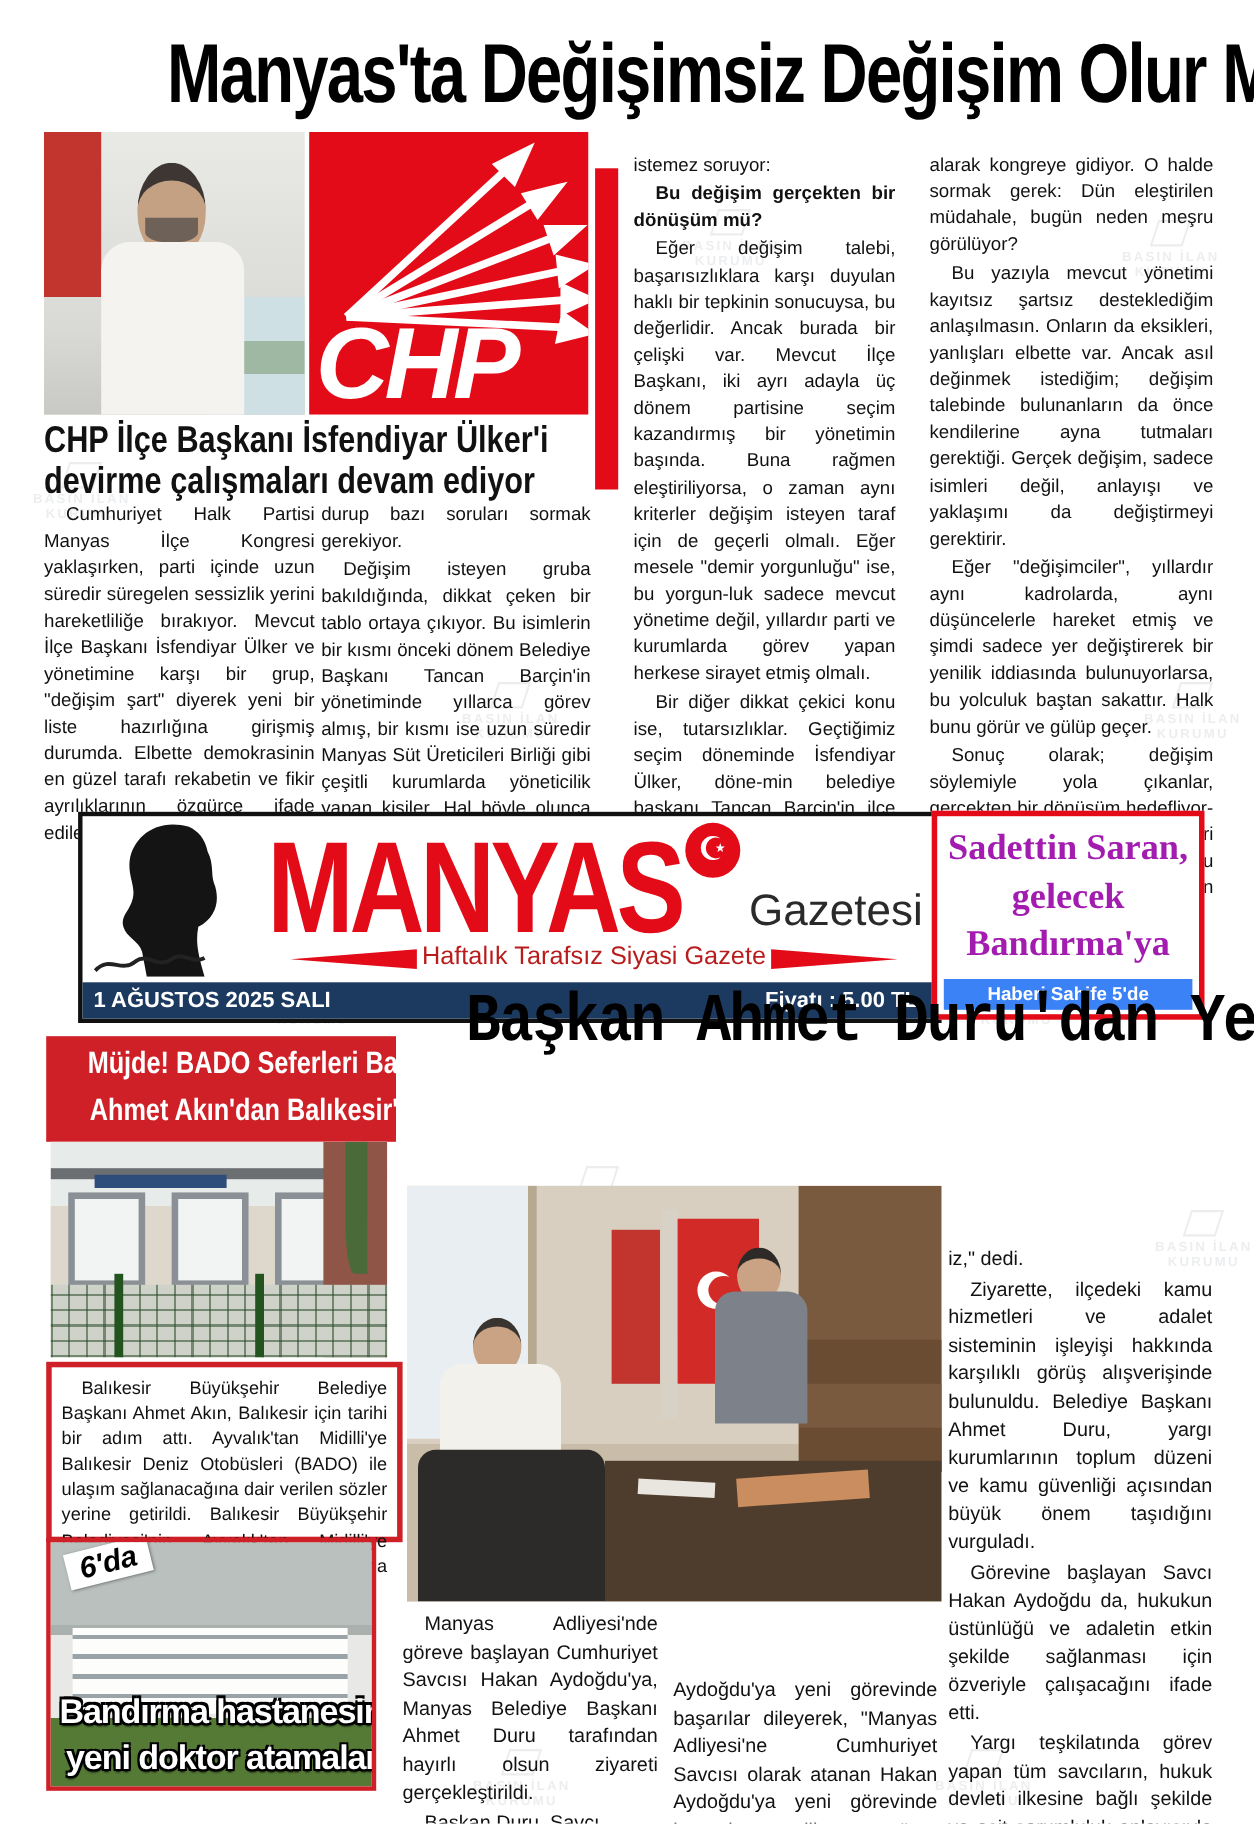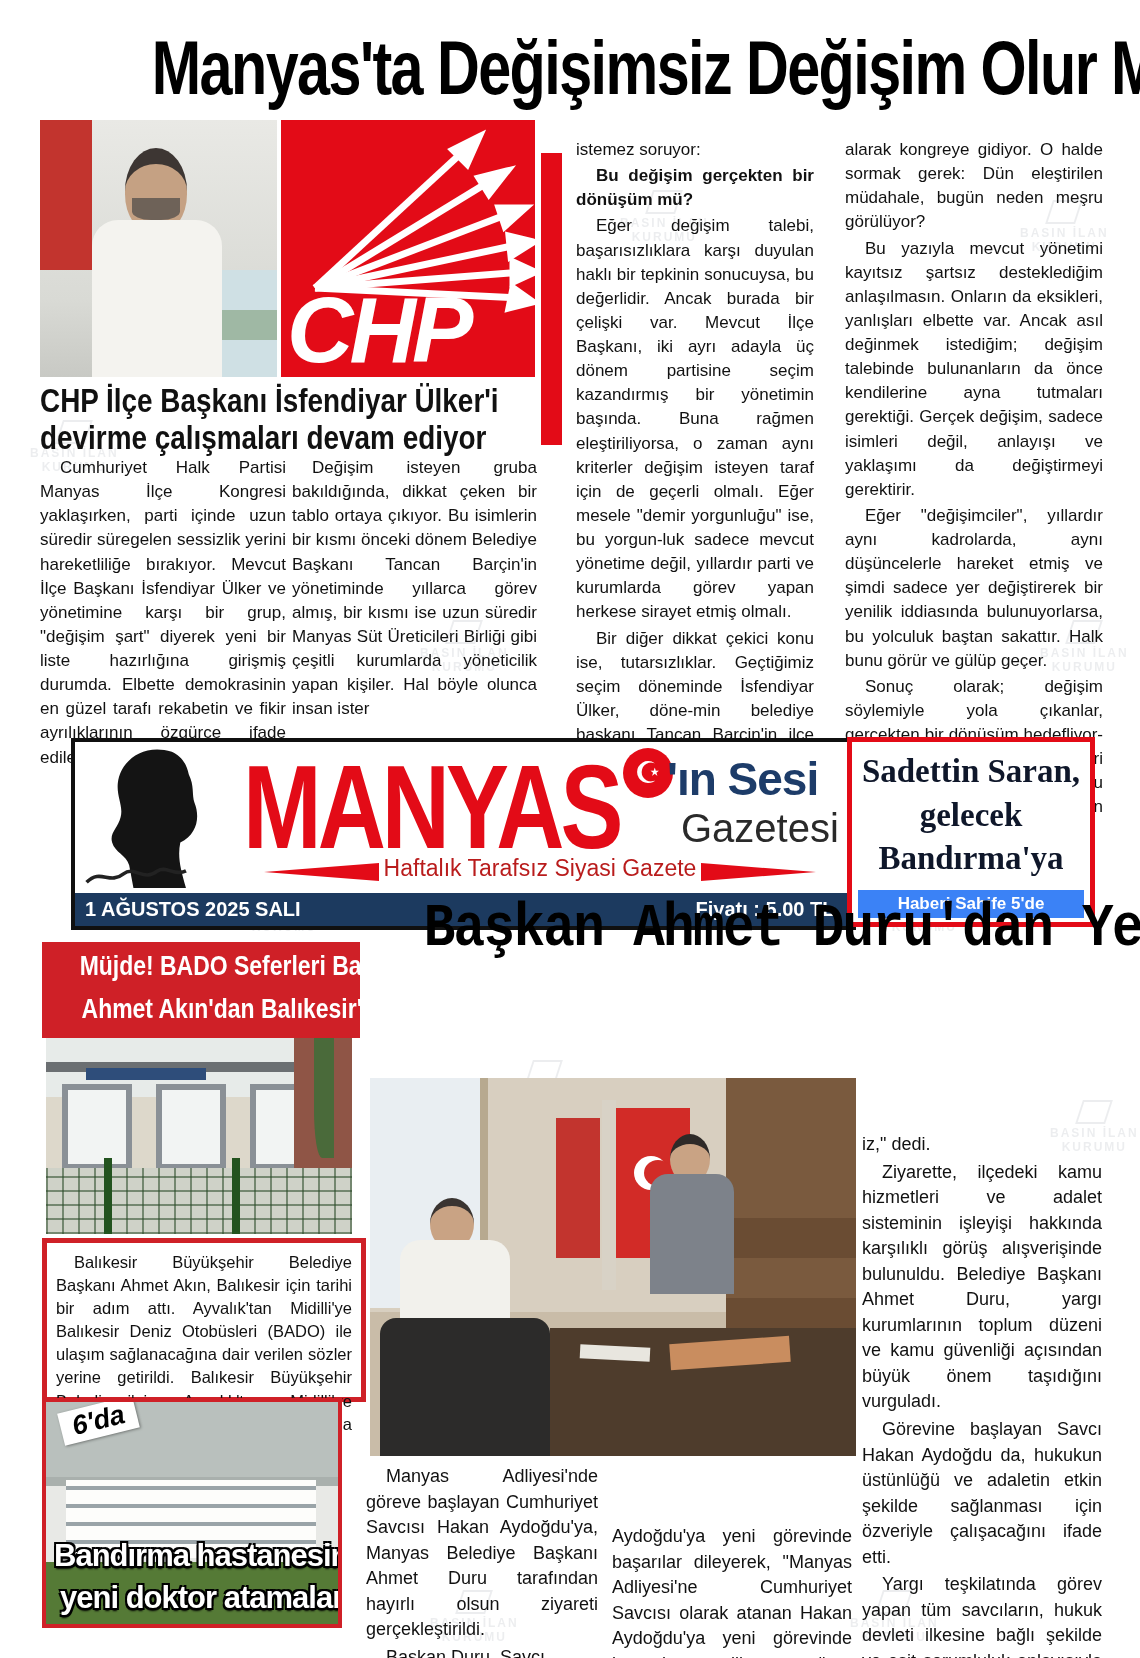--- a/index.html
+++ b/index.html
@@ -29,21 +29,21 @@
   .mh-suffix{font-weight:bold;color:#1d3c69;white-space:nowrap;letter-spacing:-1px;}
   .mh-sub{color:#2a2a2a;white-space:nowrap;}
   .tagline{font-size:23px;color:#b91c1c;white-space:nowrap;font-weight:500;}
   .arrL{width:0;height:0;border-top:9px solid transparent;border-bottom:9px solid transparent;
         border-right:115px solid #e30b17;display:inline-block;vertical-align:middle;}
   .arrR{width:0;height:0;border-top:9px solid transparent;border-bottom:9px solid transparent;
         border-left:115px solid #e30b17;display:inline-block;vertical-align:middle;}
   .datebar{background:#1c3a5f;color:#fff;font-weight:bold;font-size:20px;line-height:33px;}
   
   .saranbox{border:5px solid #e30b17;background:#fff;text-align:center;}
-  .saran-line{font-family:"Liberation Serif", serif;font-weight:bold;color:#0f172a;
+  .saran-line{font-family:"Liberation Serif", serif;font-weight:bold;color:#a21caf;
               font-size:33px;line-height:1.32;white-space:nowrap;}
   .saran-foot{background:#3b82f6;color:#fff;font-weight:bold;font-size:17px;line-height:28px;}
   
   .redbox{background:#cf2027;color:#fff;text-align:center;}
   .redbox .line{display:inline-block;font-weight:bold;font-size:28px;white-space:nowrap;
                 transform:scaleX(.82);transform-origin:center;line-height:1.55;}
   
   .badotext{border:5px solid #cf2027;background:#fff;padding:8px 9px;font-size:16.5px;}
   .badotext p{margin:0;text-indent:18px;text-align:justify;line-height:1.4;}
   
@@ -158,20 +158,21 @@
 
   <div class="abs" style="left:40px;top:382px;width:520px;white-space:nowrap;">
     <div style="font-size:34px;font-weight:bold;transform:scaleX(.82);transform-origin:left;line-height:1.08;">CHP İlçe Başkanı İsfendiyar Ülker'i</div>
     <div style="font-size:34px;font-weight:bold;transform:scaleX(.82);transform-origin:left;line-height:1.08;">devirme çalışmaları devam ediyor</div>
   </div>
 
   <div class="abs bodycol" style="left:40px;top:456px;width:246px;height:278px;">
     <p>Cumhuriyet Halk Partisi Manyas İlçe Kongresi yaklaşırken, parti içinde uzun süredir süregelen sessizlik yerini hareketliliğe bırakıyor. Mevcut İlçe Başkanı İsfendiyar Ülker ve yönetimine karşı bir grup, "değişim şart" diyerek yeni bir liste hazırlığına girişmiş durumda. Elbette demokrasinin en güzel tarafı rekabetin ve fikir ayrılıklarının özgürce ifade edilebilmesidir. Ancak burada</p>
   </div>
   <div class="abs bodycol" style="left:292px;top:456px;width:245px;height:278px;">
+    <p class="cont">durup bazı soruları sormak gerekiyor.</p>
     <p>Değişim isteyen gruba bakıldığında, dikkat çeken bir tablo ortaya çıkıyor. Bu isimlerin bir kısmı önceki dönem Belediye Başkanı Tancan Barçin'in yönetiminde yıllarca görev almış, bir kısmı ise uzun süredir Manyas Süt Üreticileri Birliği gibi çeşitli kurumlarda yöneticilik yapan kişiler. Hal böyle olunca insan ister</p>
   </div>
   <div class="abs bodycol" style="left:576px;top:138px;width:238px;height:596px;">
     <p class="cont">istemez soruyor:</p>
     <p class="b">Bu değişim gerçekten bir dönüşüm mü?</p>
     <p>Eğer değişim talebi, başarısızlıklara karşı duyulan haklı bir tepkinin sonucuysa, bu değerlidir. Ancak burada bir çelişki var. Mevcut İlçe Başkanı, iki ayrı adayla üç dönem partisine seçim kazandırmış bir yönetimin başında. Buna rağmen eleştiriliyorsa, o zaman aynı kriterler değişim isteyen taraf için de geçerli olmalı. Eğer mesele "demir yorgunluğu" ise, bu yorgun-luk sadece mevcut yönetime değil, yıllardır parti ve kurumlarda görev yapan herkese sirayet etmiş olmalı.</p>
     <p>Bir diğer dikkat çekici konu ise, tutarsızlıklar. Geçtiğimiz seçim döneminde İsfendiyar Ülker, döne-min belediye başkanı Tancan Barçin'in ilçe siyasetine müdahil olmasını sert şekilde eleştirmişti. Ancak bugün gelinen noktada ken-disi de benzer bir tutum sergiliyor; bu kez mevcut Belediye Başkanı Ahmet Duru'nun açık desteğini</p>
   </div>
   <div class="abs bodycol" style="left:845px;top:138px;width:258px;height:596px;">
     <p class="cont">alarak kongreye gidiyor. O halde sormak gerek: Dün eleştirilen müdahale, bugün neden meşru görülüyor?</p>
@@ -181,21 +182,20 @@
     <p class="byline">Taygun Ertan</p>
   </div>
 
   <div class="abs masthead" style="left:71px;top:738px;width:777px;height:184px;">
     <svg class="abs" style="left:4px;top:4px;" width="160" height="142" viewBox="0 0 110 100">
       <path d="M64 4 C44 -2 28 10 26 26 C25 36 30 42 28 50 C26 58 20 61 22 68 C24 75 32 77 34 84 L37 100 L74 100 C70 86 68 78 70 68 C82 62 84 50 80 40 C78 34 80 28 76 20 C74 11 70 7 64 4 Z" fill="#141414"></path>
       <path d="M4 96 C14 86 20 98 30 90 C38 84 44 96 54 88 C60 84 66 92 74 88" stroke="#222" stroke-width="2.5" fill="none"></path>
     </svg>
     <div class="abs mh-title" style="left:168px;top:12px;font-size:118px;">MANYAS</div>
     <div class="abs" style="left:548px;top:6px;width:50px;height:50px;border-radius:50%;background:#e30b17;color:#fff;font-size:30px;line-height:50px;text-align:center;">☪</div>
-    <div class="abs mh-suffix" style="left:592px;top:10px;font-size:46px;">'ın Sesi</div>
     <div class="abs mh-sub" style="left:606px;top:64px;font-size:40px;text-align:right;">Gazetesi</div>
     <div class="abs" style="left:160px;top:113px;width:610px;text-align:center;">
       <span class="arrL"></span>
       <span class="tagline">Haftalık Tarafsız Siyasi Gazete</span>
       <span class="arrR"></span>
     </div>
     <div class="abs datebar" style="left:0;bottom:0;width:100%;height:33px;">
       <span style="float:left;padding-left:10px;">1 AĞUSTOS 2025 SALI</span>
       <span style="float:right;padding-right:12px;">Fiyatı : 5.00 TL.</span>
     </div>

